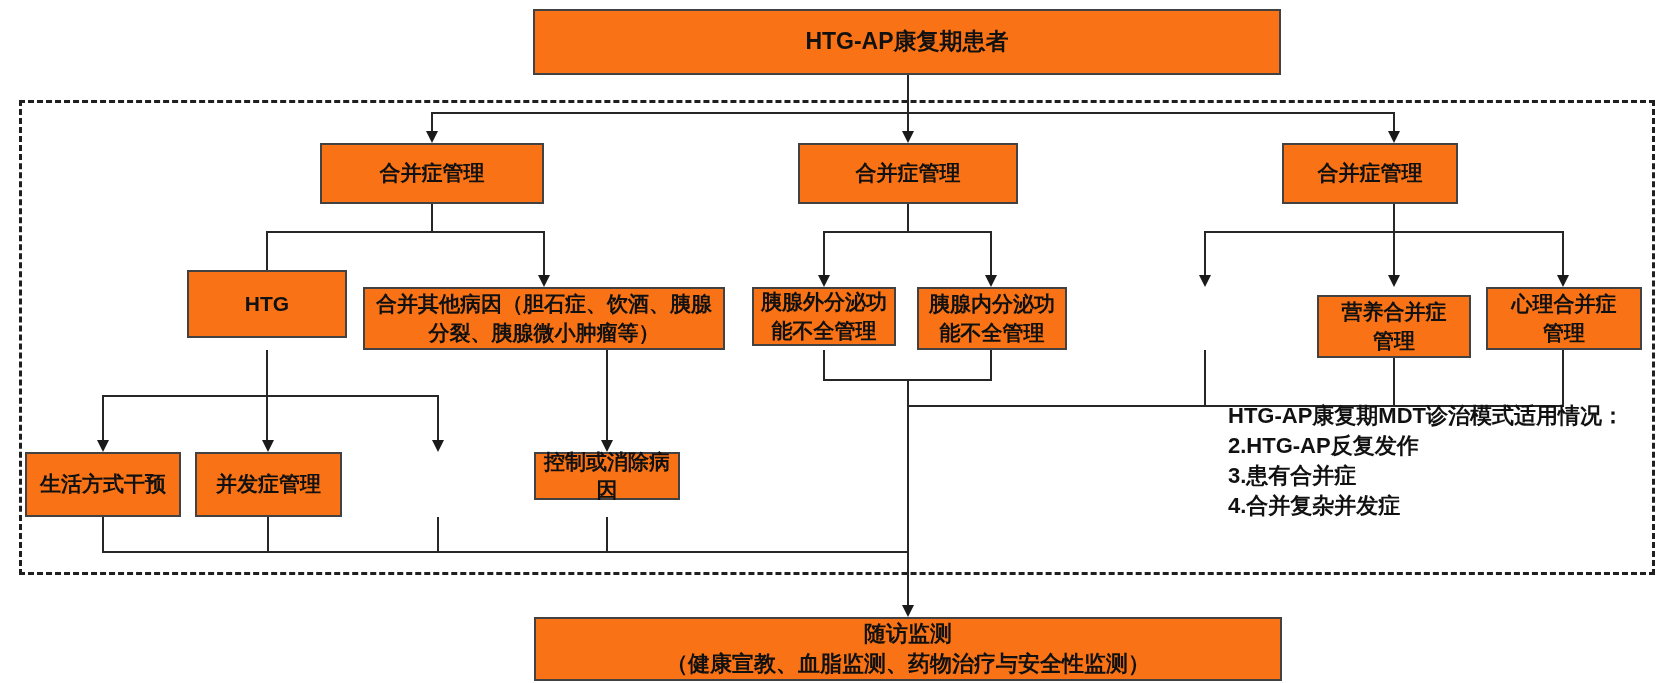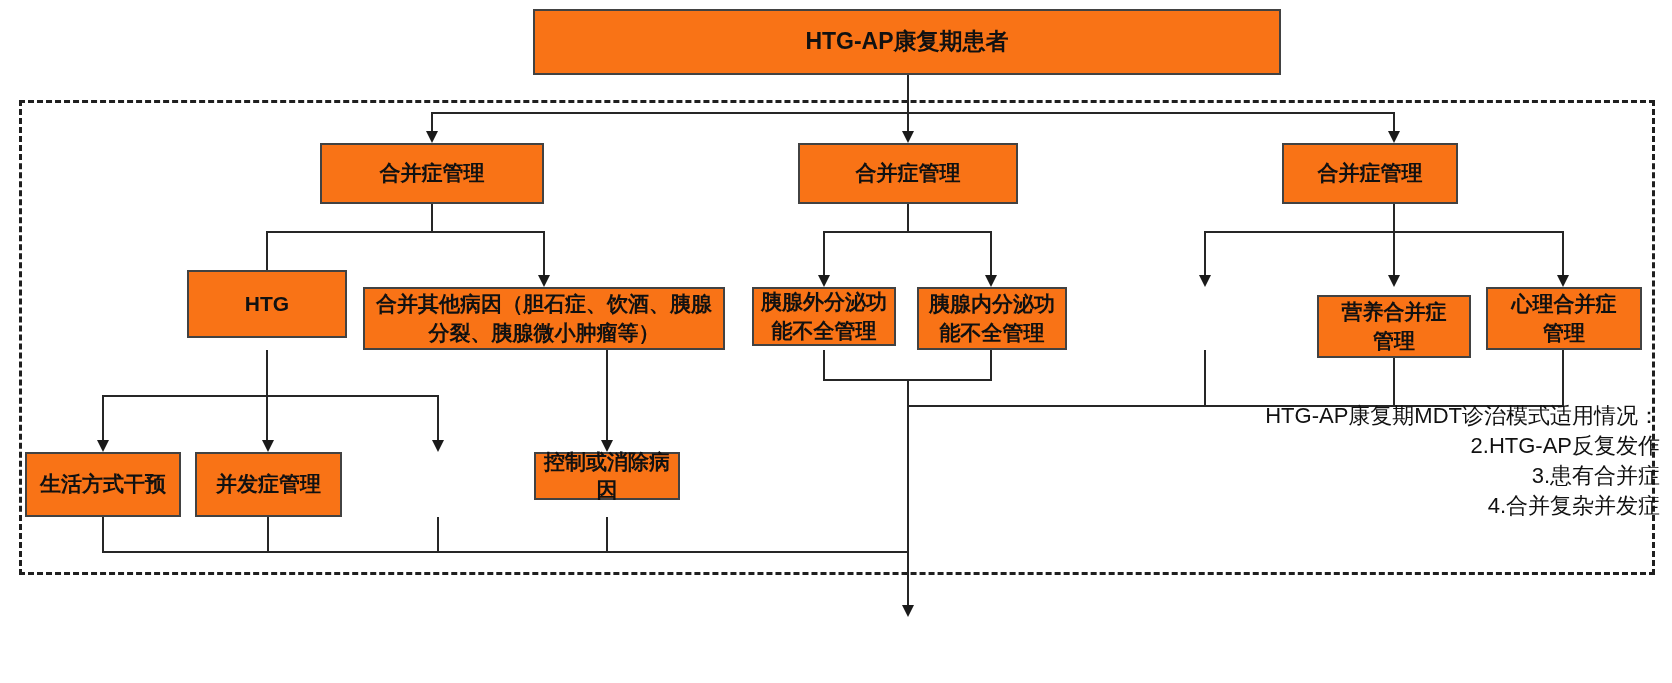--- a/index.html
+++ b/index.html
@@ -53,22 +53,22 @@
   #b-nutrition{left:1317px;top:287px;width:154px;height:63px;margin-top:8px;}
   #b-psych{left:1486px;top:287px;width:156px;height:63px;}
   #b-lifestyle{left:25px;top:452px;width:156px;height:65px;}
   #b-drug{left:195px;top:452px;width:147px;height:65px;}
   #b-novel{left:365px;top:452px;width:146px;height:65px;}
   #b-eliminate{left:534px;top:452px;width:146px;height:48px;}
   #b-followup{left:534px;top:617px;width:748px;height:64px;font-size:22px;}
   
   .mdt-note{
     position:absolute;left:1228px;top:401px;width:432px;
-    font-size:22px;font-weight:400;line-height:30px;
-    text-align:right;
+    font-size:22px;font-weight:700;line-height:30px;
+    text-align:left;
   }
 </style>
 </head>
 <body>
 
 <div class="diagram">
 
   <div class="dashed-region"></div>
 
   <div class="ln v" style="left:907px;top:75px;height:37px;"></div>
@@ -150,20 +150,22 @@
   <div class="box" id="b-nutrition">营养合并症
 管理</div>
   <div class="box" id="b-psych">心理合并症
 管理</div>
 
   <div class="box" id="b-lifestyle">生活方式干预</div>
   <div class="box" id="b-drug">并发症管理</div>
   <div class="box" id="b-eliminate">控制或消除病
 因</div>
 
+  <div class="box" id="b-followup">随访监测
+（健康宣教、血脂监测、药物治疗与安全性监测）</div>
 
   <div class="mdt-note">
     <div>HTG-AP康复期MDT诊治模式适用情况：</div>
     <div>2.HTG-AP反复发作</div>
     <div>3.患有合并症</div>
     <div>4.合并复杂并发症</div>
   </div>
 
 </div>
 

